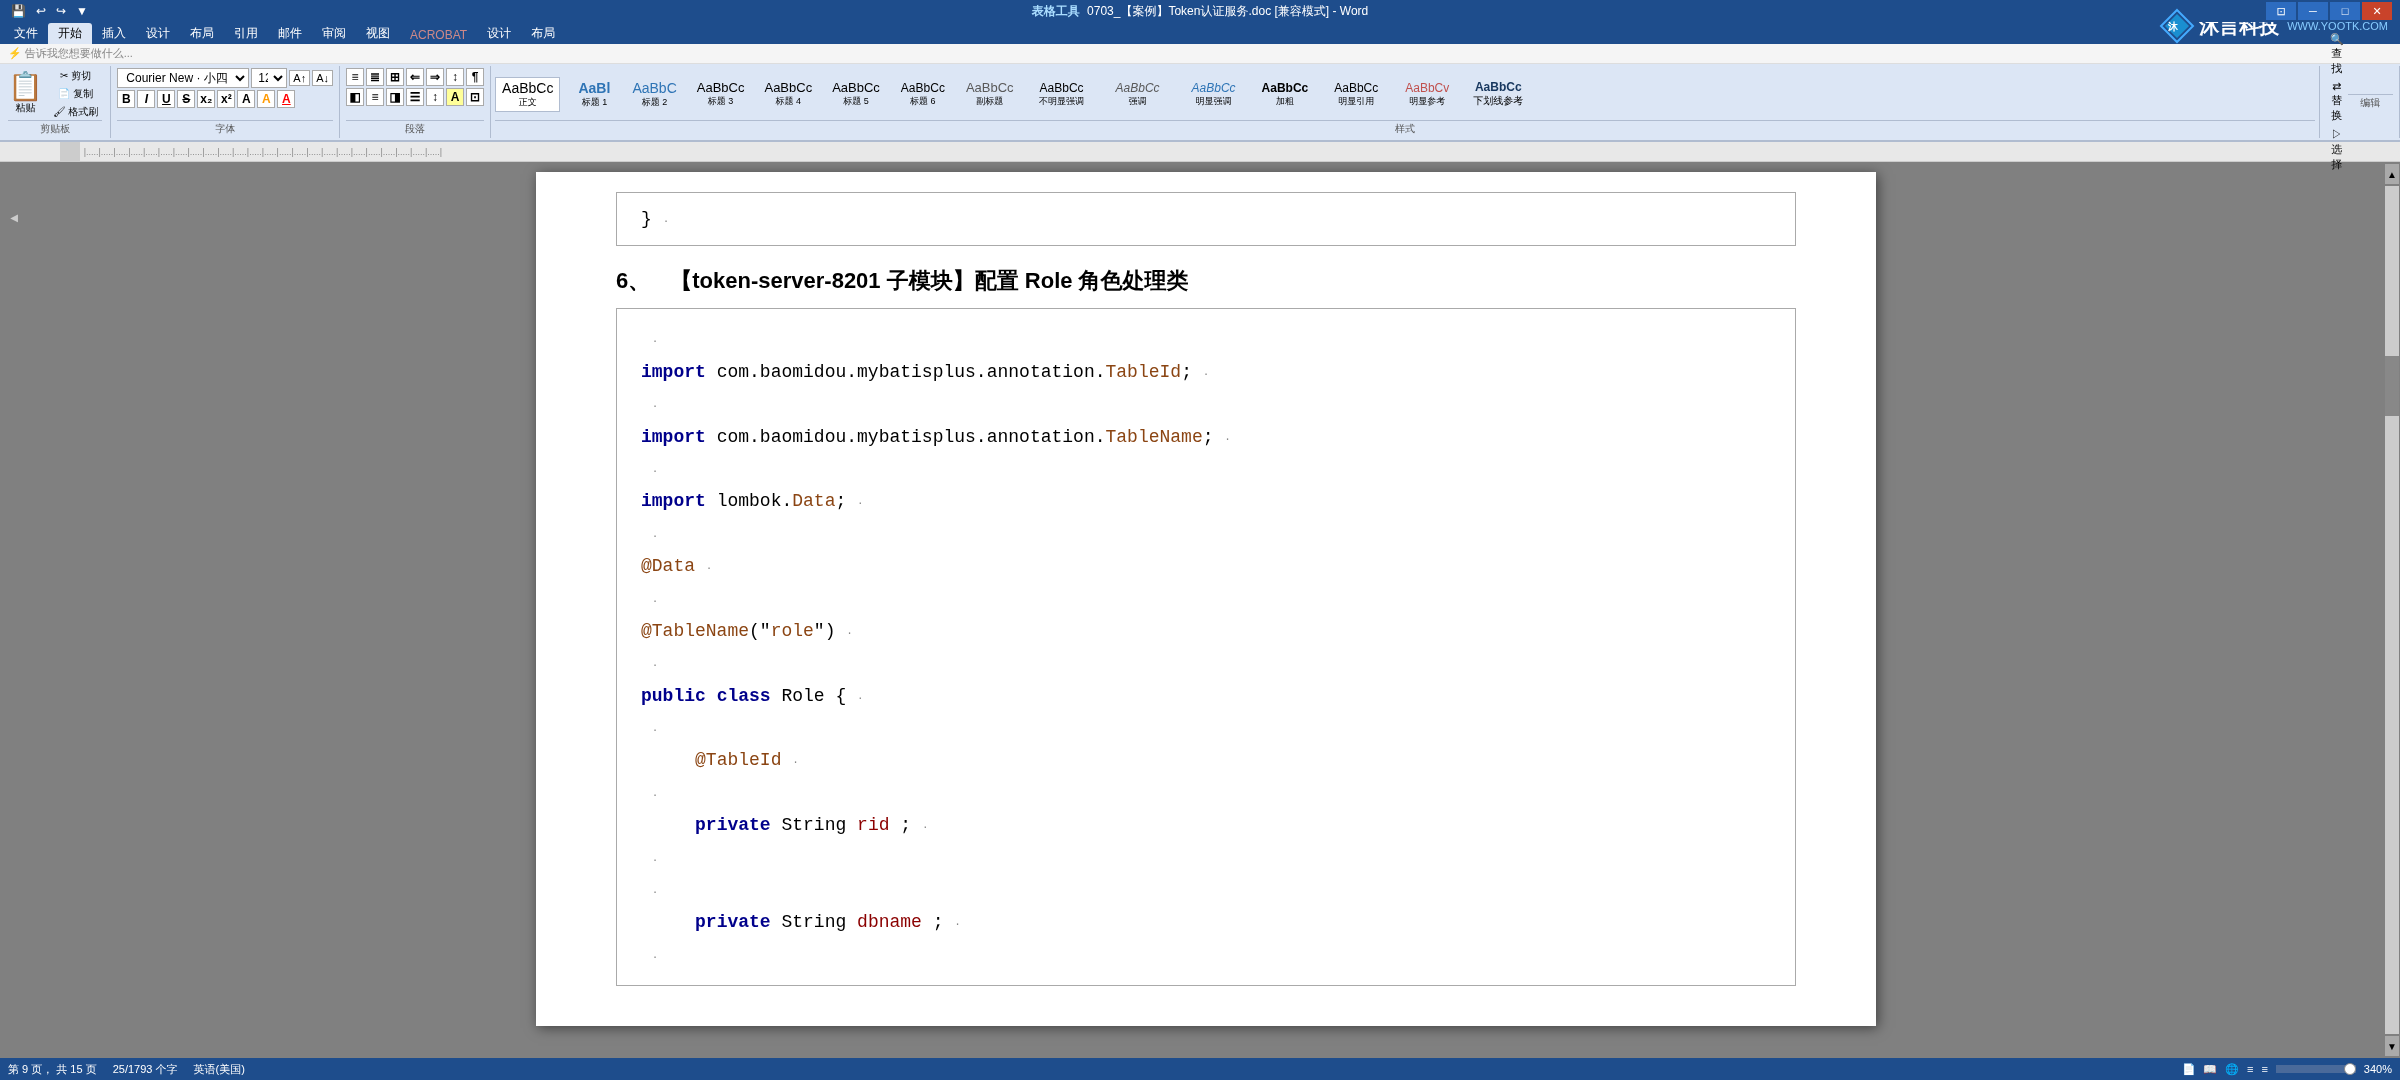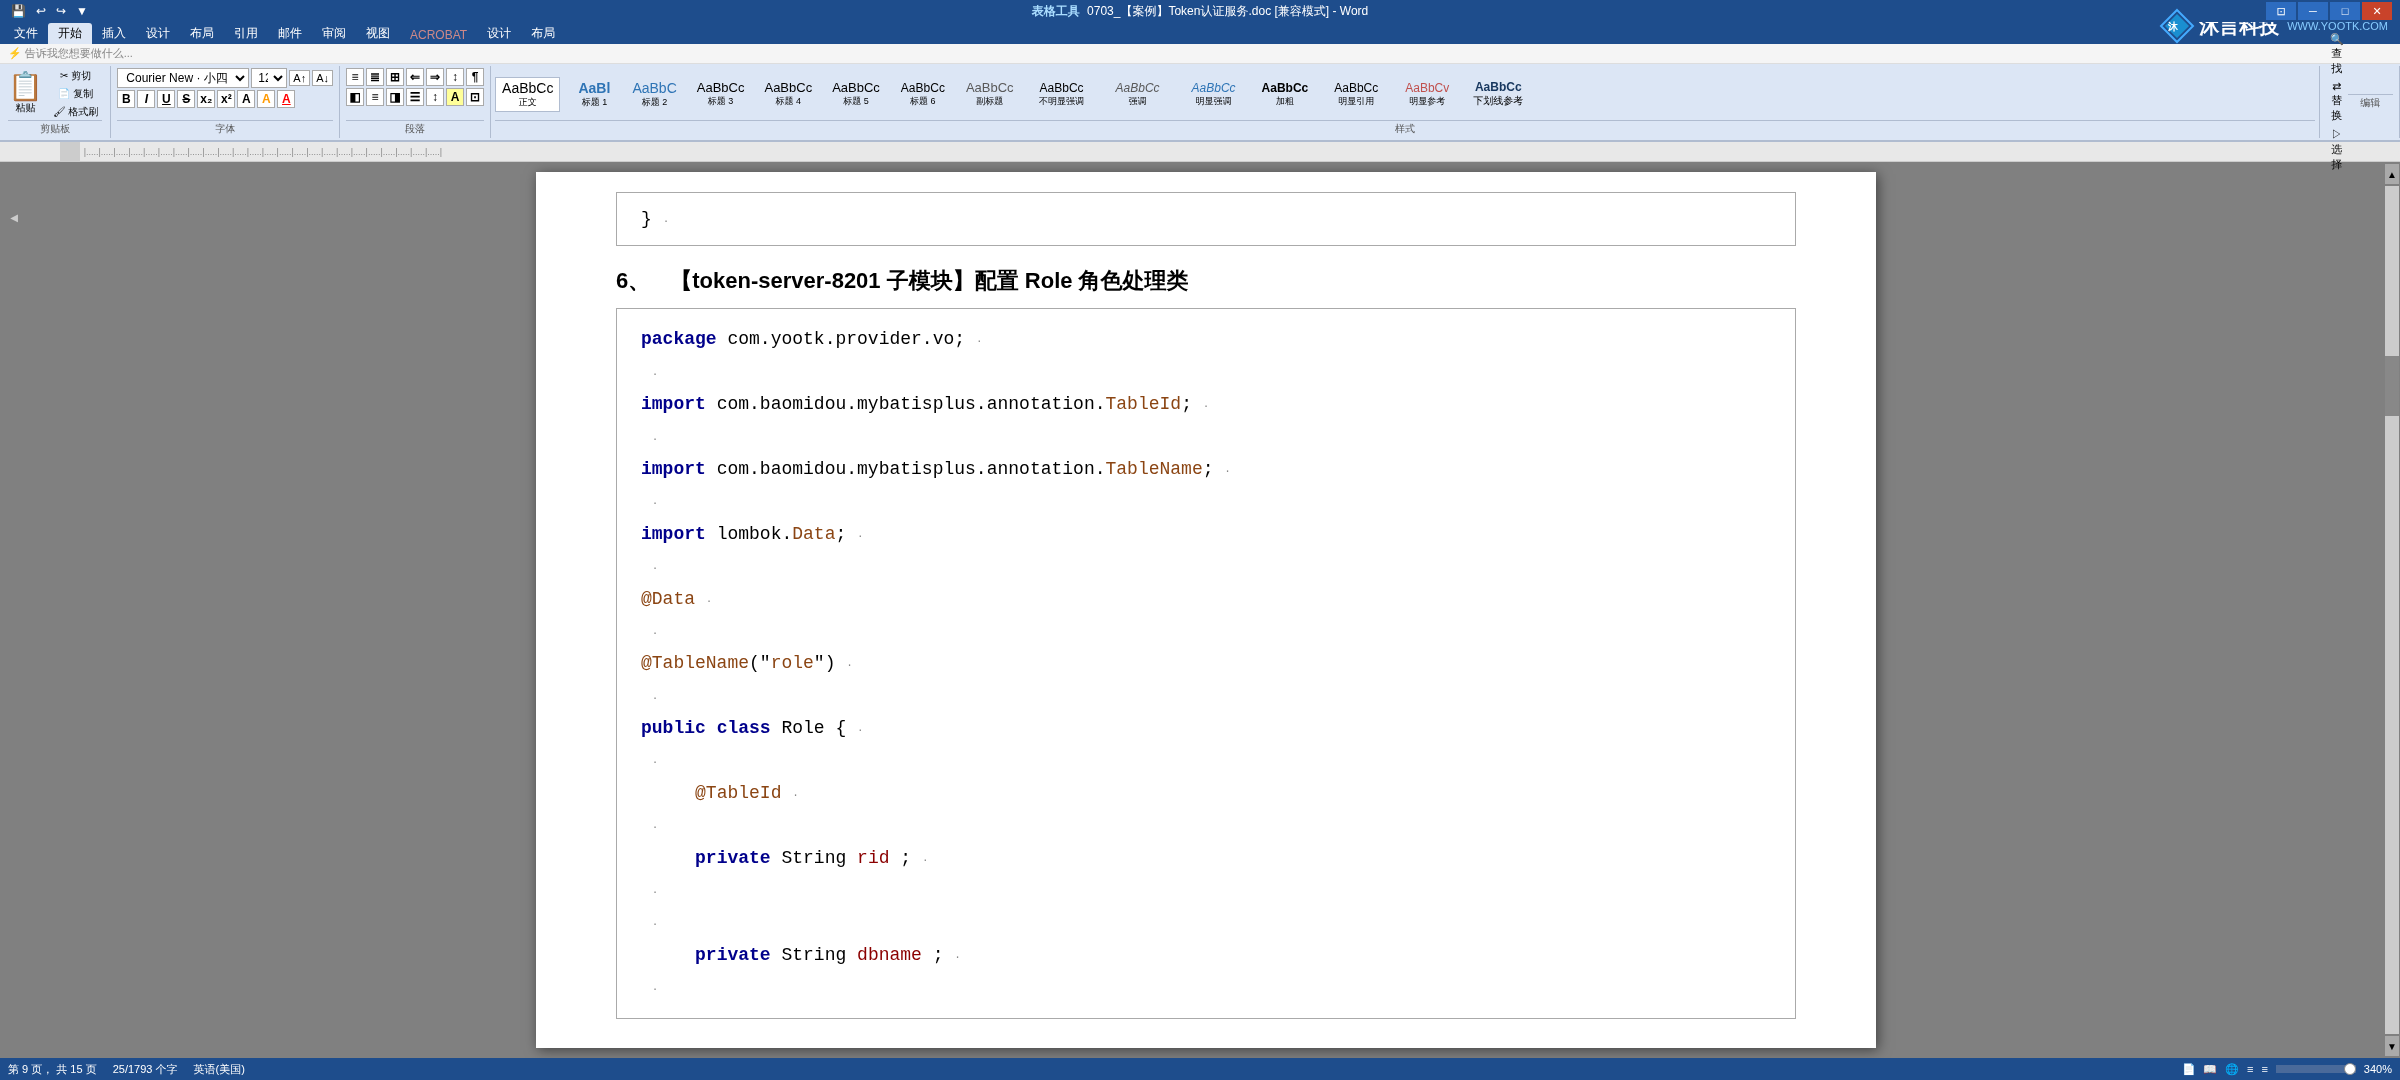--- a/index.html
+++ b/index.html
@@ -423,25 +423,20 @@
         </div>
       </div>
 
       <div style="display:flex; align-items:baseline; margin:20px 0 12px 0; font-size:22px; font-weight:bold;">
         <span style="margin-right:20px;">6、</span>
         <span>【token-server-8201 子模块】配置 Role 角色处理类</span>
       </div>
 
       <div style="border:1px solid #aaa; background:#fff; padding:14px 24px; font-family:'Courier New',monospace; font-size:18px; line-height:1.8;">
 
-        <div>
-          <span class="kw">package</span>
-          <span> com.yootk.provider.vo;</span>
-          <span style="color:#888; font-size:11px;"> ·</span>
-        </div>
 
         <div>&nbsp;<span style="color:#888; font-size:11px;">·</span></div>
 
         <div>
           <span class="kw">import</span>
           <span> com.baomidou.mybatisplus.annotation.</span><span class="annotation">TableId</span><span>;</span>
           <span style="color:#888; font-size:11px;"> ·</span>
         </div>
 
         <div>&nbsp;<span style="color:#888; font-size:11px;">·</span></div>

